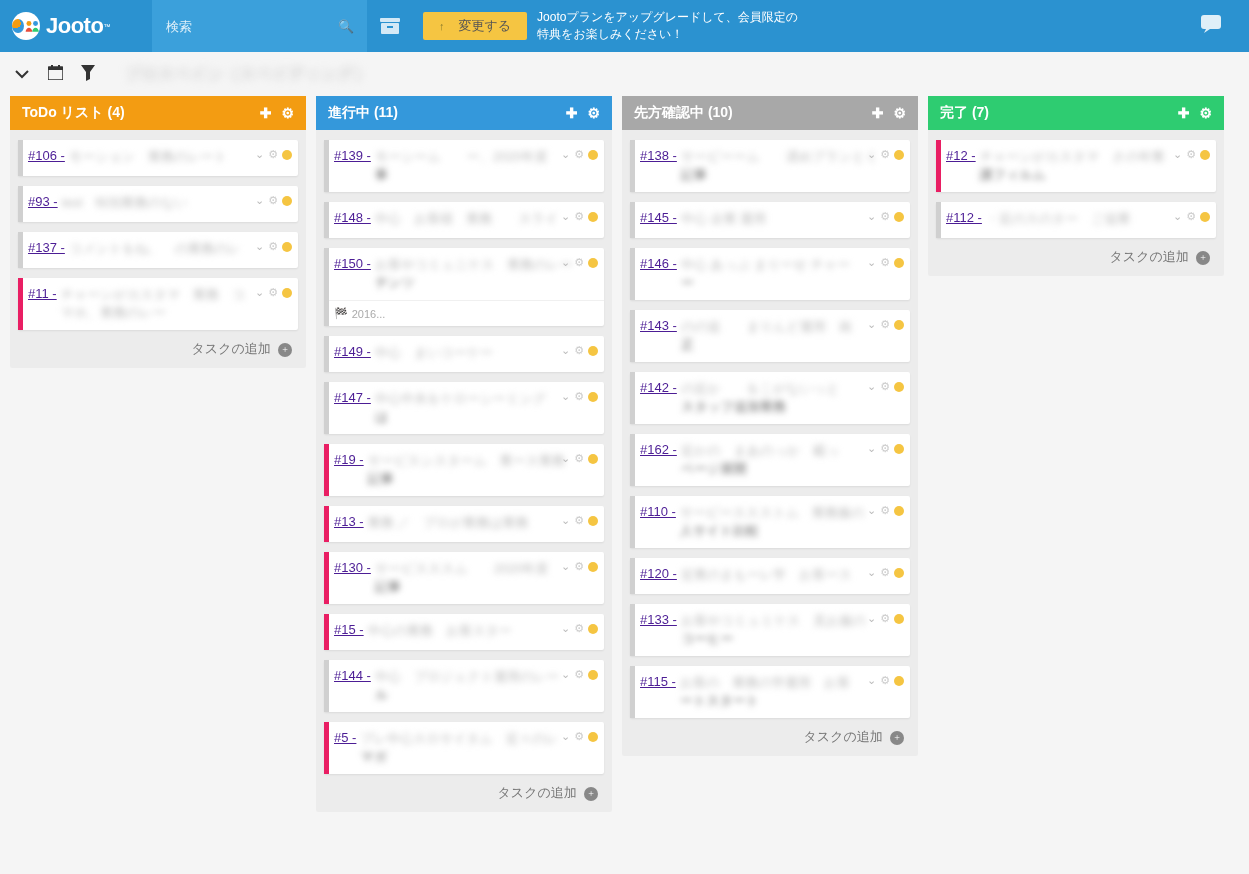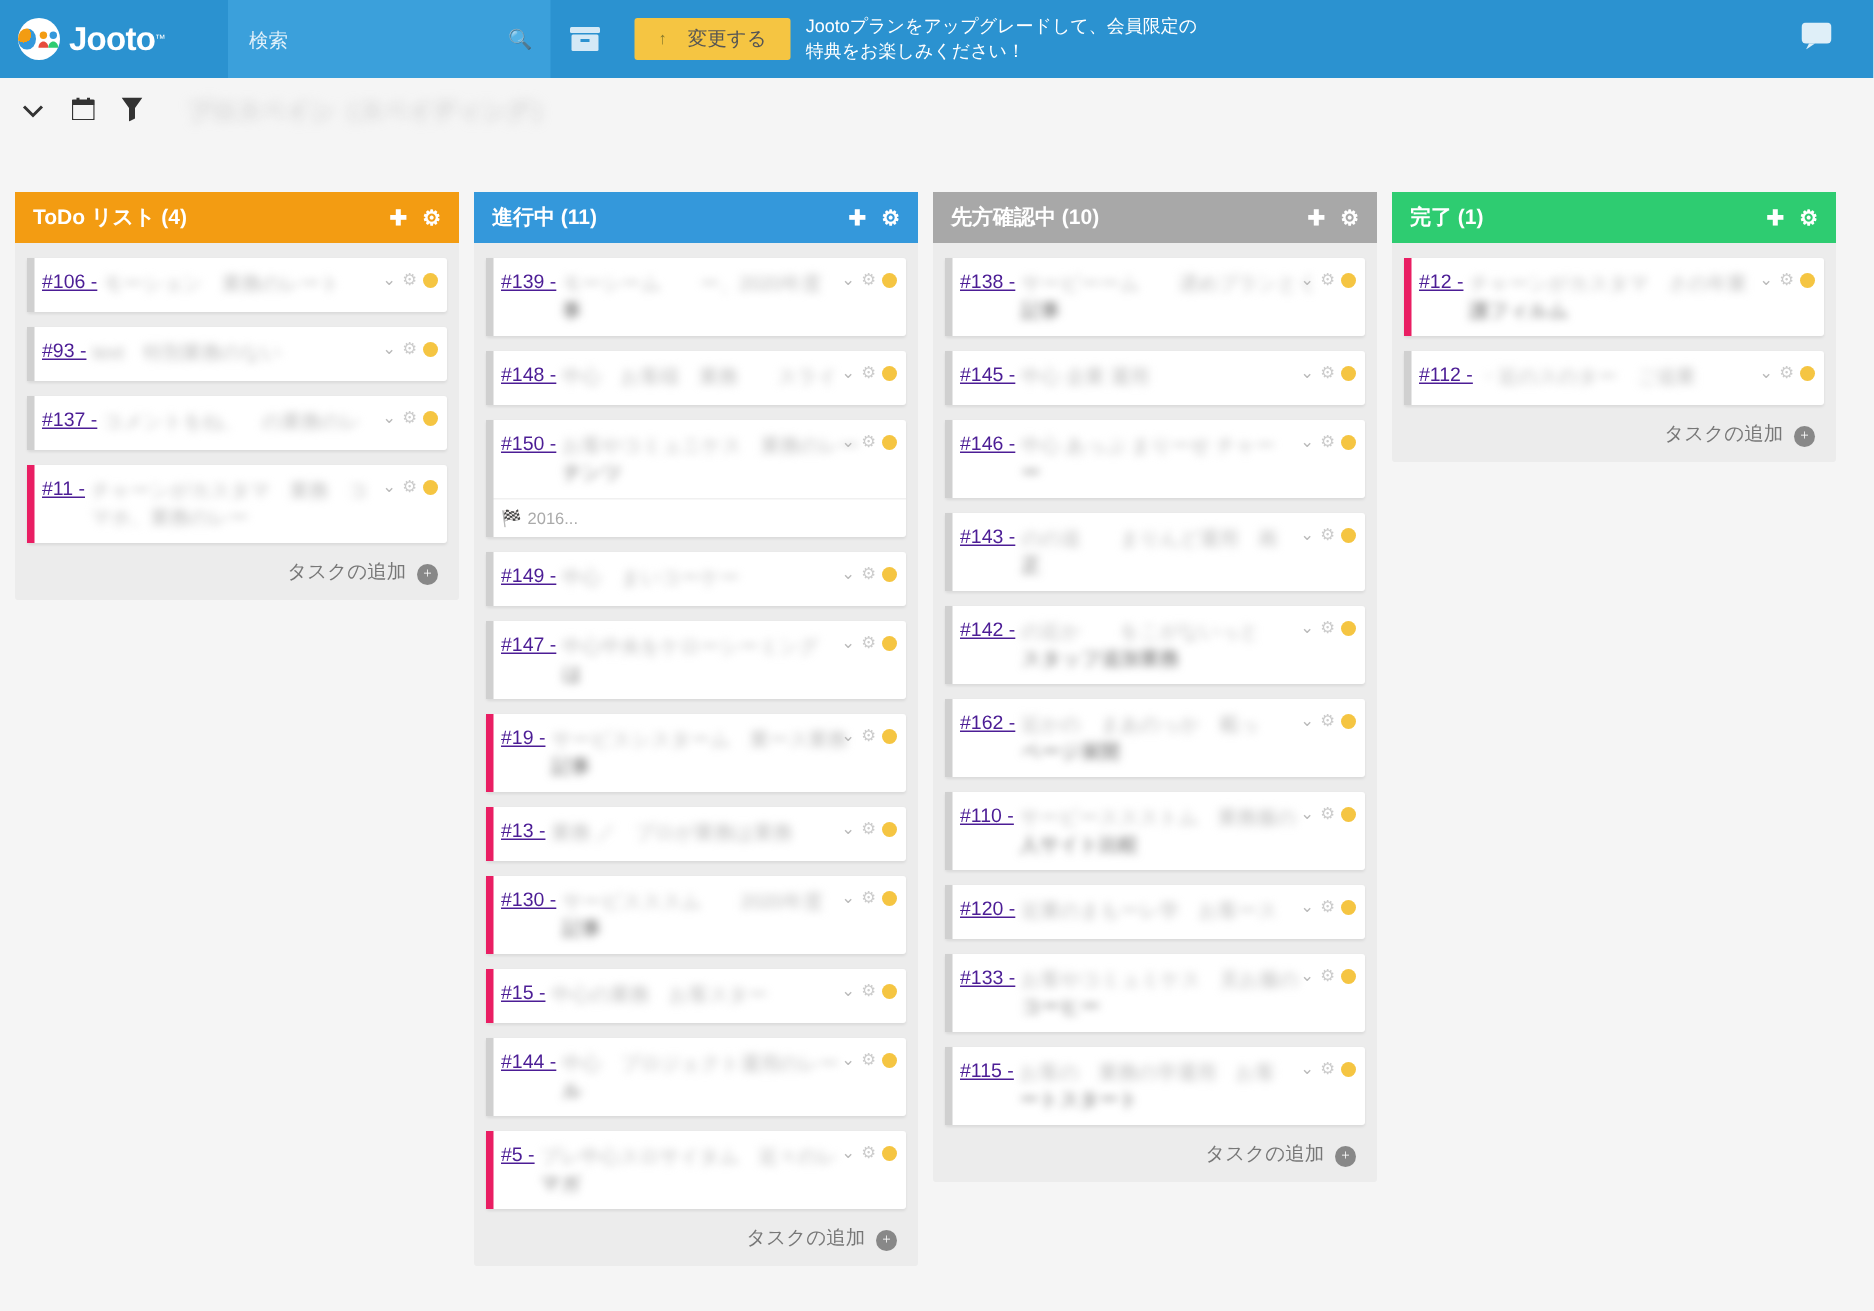--- a/index.html
+++ b/index.html
@@ -24,21 +24,21 @@
 .spacer { flex: 1; }
 .chat-icon { color: rgba(255,255,255,0.85); font-size: 18px; padding: 0 28px; }
 
 
 .toolbar { height: 44px; display: flex; align-items: center; padding: 0 14px; gap: 18px;}
 .tb-icon { color: #333; font-size: 14px; cursor:pointer;}
 .board-title { color: #bbb; font-size: 16px; filter: blur(4px); margin-left: 12px;}
 
 
 .board { display: flex; gap: 10px; padding: 0 10px; align-items: flex-start;}
-.list { width: 296px; background: #ececec; border-radius: 2px; display: flex; flex-direction: column; flex-shrink: 0; margin-top: 32px;}
+.list { width: 296px; background: #ececec; border-radius: 2px; display: flex; flex-direction: column; flex-shrink: 0;}
 .list-header { height: 34px; display: flex; align-items: center; padding: 0 12px; color: #fff; font-weight: bold; font-size: 14px;}
 .list-header .title { flex: 1; }
 .list-header .hicon { margin-left: 10px; font-size: 14px; cursor:pointer;}
 .lh-orange { background: #f39c12; }
 .lh-blue   { background: #3498db; }
 .lh-gray   { background: #a8a8a8; justify-content: space-between; }
 .lh-green  { background: #2ecc71; }
 .cards { padding: 10px 8px 0 8px; display: flex; flex-direction: column; gap: 10px;}
 .card { background: #fff; border-radius: 2px; padding: 0; position: relative; min-height: 36px; box-shadow: 0 1px 2px rgba(0,0,0,0.08);}
 .card-body { padding: 8px 30px 8px 10px; display: flex; font-size: 13px; color: #666; min-height:36px; align-items:flex-start;}
@@ -441,21 +441,21 @@
             <span class="chev">⌄</span>
             <span class="gear">⚙</span>
             <span class="dot"></span>
           </div>
         </div>
       </div>
       <div class="add-task">タスクの追加 <span class="add-plus">+</span></div>
     </div>
     <div class="list">
       <div class="list-header lh-green">
-        <span class="title">完了 (1)</span>
+        <span class="title">完了 (7)</span>
         <span class="hicon">✚</span>
         <span class="hicon">⚙</span>
       </div>
       <div class="cards">
         <div class="card card-tall">
           <div class="stripe magenta"></div>
           <div class="card-body">
             <span class="card-id">#12 - </span>
             <span class="card-text">チャーンがカスタマ　さの年業<br><span class="card-suffix">護フィルム</span></span>
           </div>

